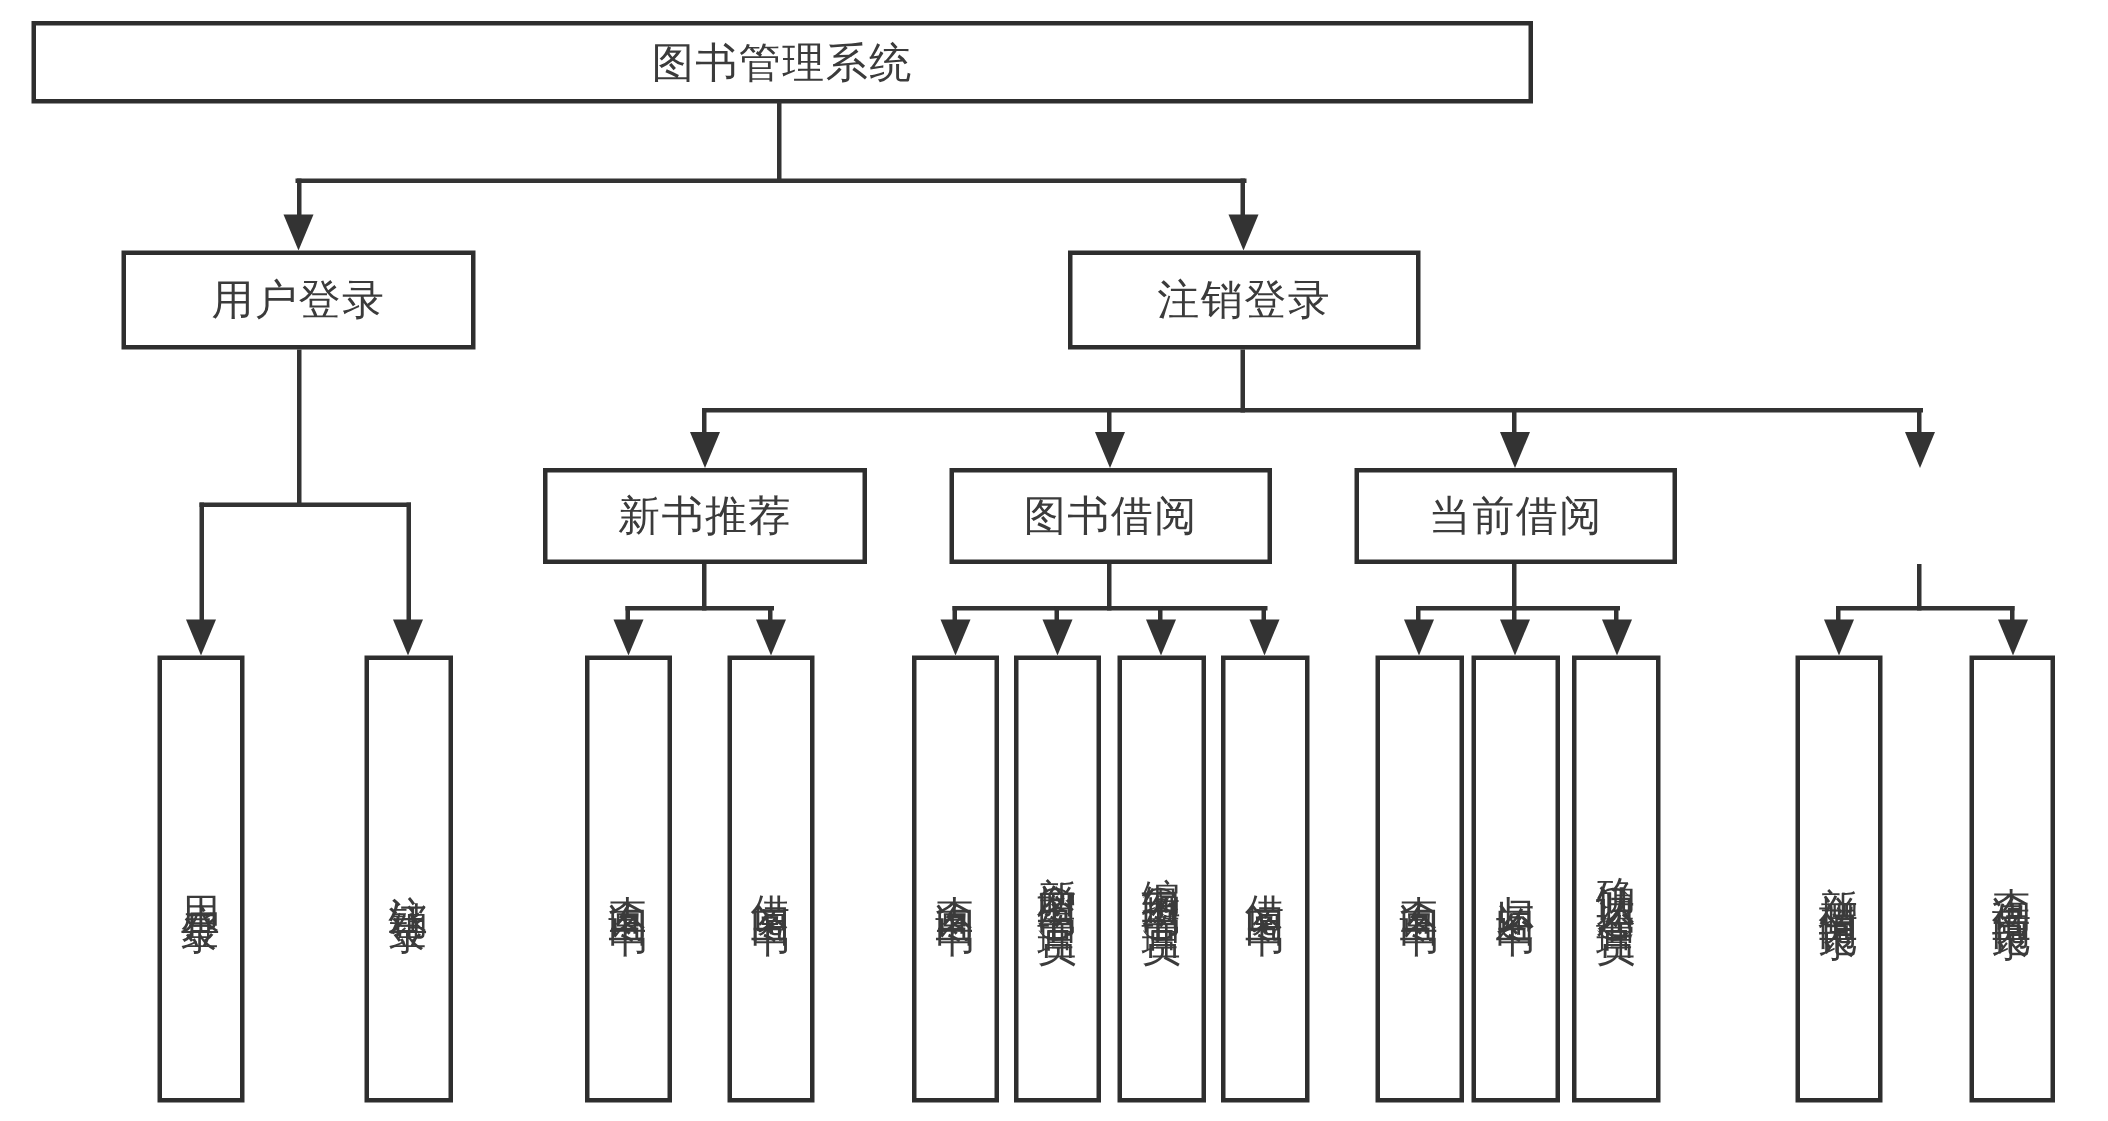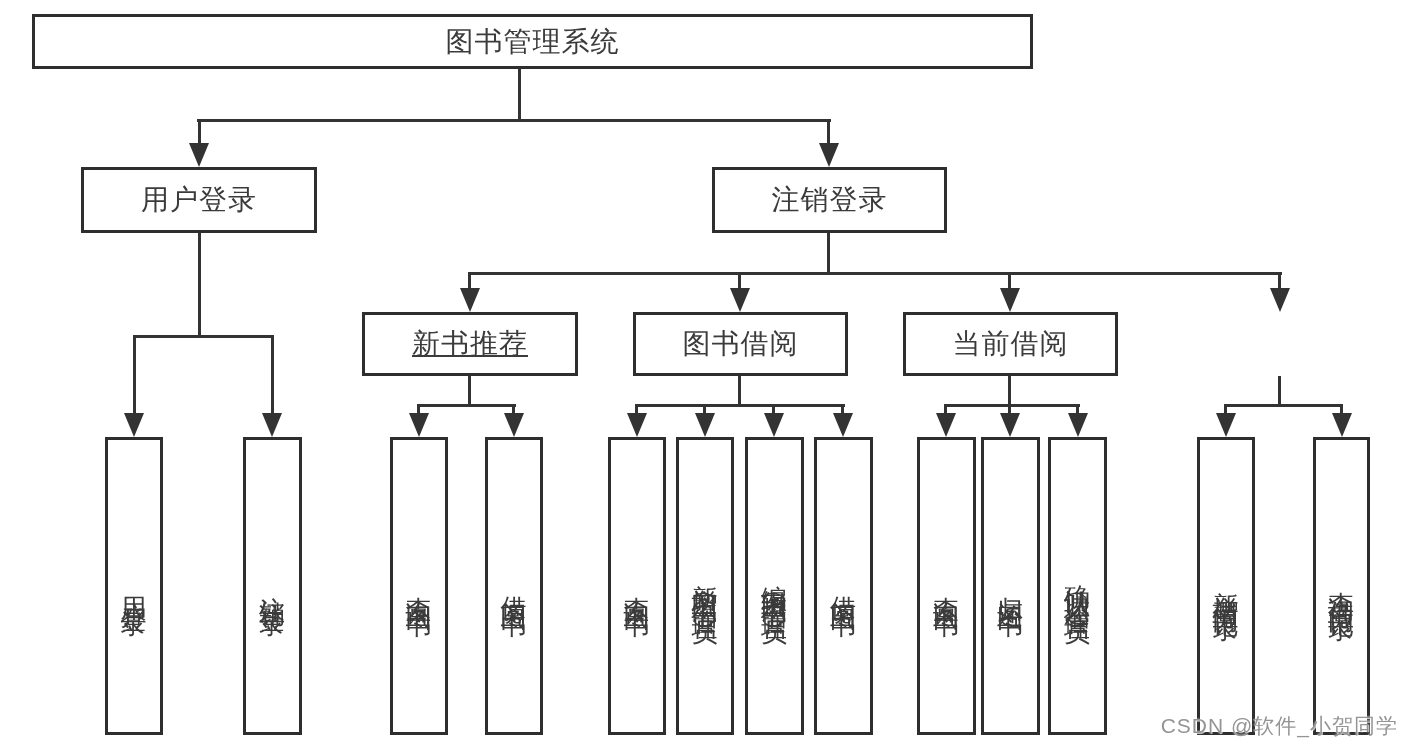--- a/index.html
+++ b/index.html
@@ -36,21 +36,21 @@
     font-size:21px;color:#949494;letter-spacing:1px;
     text-shadow:0 0 2px #ffffff,1px 1px 0 rgba(255,255,255,.6);
     white-space:nowrap;
   }
 </style>
 </head>
 <body>
 
 <div class="stage">
 
-  <div class="box h" style="left:32px;top:14px;width:1001px;height:55px;">
+  <div class="box h" style="left:21px;top:14px;width:1001px;height:55px;">
     <span>图书管理系统</span>
   </div>
 
   <div class="vl" style="left:518px;top:68px;height:53px;"></div>
   <div class="hl" style="left:197px;top:119px;width:634px;"></div>
   <div class="vl" style="left:198px;top:119px;height:28px;"></div>
   <div class="arr" style="left:189px;top:143px;"></div>
   <div class="vl" style="left:827px;top:119px;height:28px;"></div>
   <div class="arr" style="left:819px;top:143px;"></div>
 
@@ -72,21 +72,21 @@
   <div class="hl" style="left:468px;top:272px;width:814px;"></div>
   <div class="vl" style="left:468px;top:272px;height:19px;"></div>
   <div class="arr" style="left:460px;top:288px;"></div>
   <div class="vl" style="left:738px;top:272px;height:19px;"></div>
   <div class="arr" style="left:730px;top:288px;"></div>
   <div class="vl" style="left:1008px;top:272px;height:19px;"></div>
   <div class="arr" style="left:1000px;top:288px;"></div>
   <div class="vl" style="left:1278px;top:272px;height:19px;"></div>
   <div class="arr" style="left:1270px;top:288px;"></div>
 
-  <div class="box h" style="left:362px;top:312px;width:216px;height:64px;text-decoration:underline;">
+  <div class="box h" style="left:362px;top:312px;width:216px;height:64px;">
     <span>新书推荐</span>
   </div>
   <div class="box h" style="left:903px;top:312px;width:215px;height:64px;">
     <span>当前借阅</span>
   </div>
   <div class="box h" style="left:633px;top:312px;width:215px;height:64px;">
     <span>图书借阅</span>
   </div>
 
   <div class="vl" style="left:468px;top:376px;height:31px;"></div>
@@ -160,15 +160,14 @@
     <span>确认归还（管理员）</span>
   </div>
 
   <div class="box v" style="left:1197px;top:437px;width:58px;height:298px;">
     <span>新增借阅记录</span>
   </div>
   <div class="box v" style="left:1313px;top:437px;width:57px;height:298px;">
     <span>查询借阅记录</span>
   </div>
 
-  <div class="watermark">CSDN @软件_小贺同学</div>
 
 </div>
 
 </body></html>

